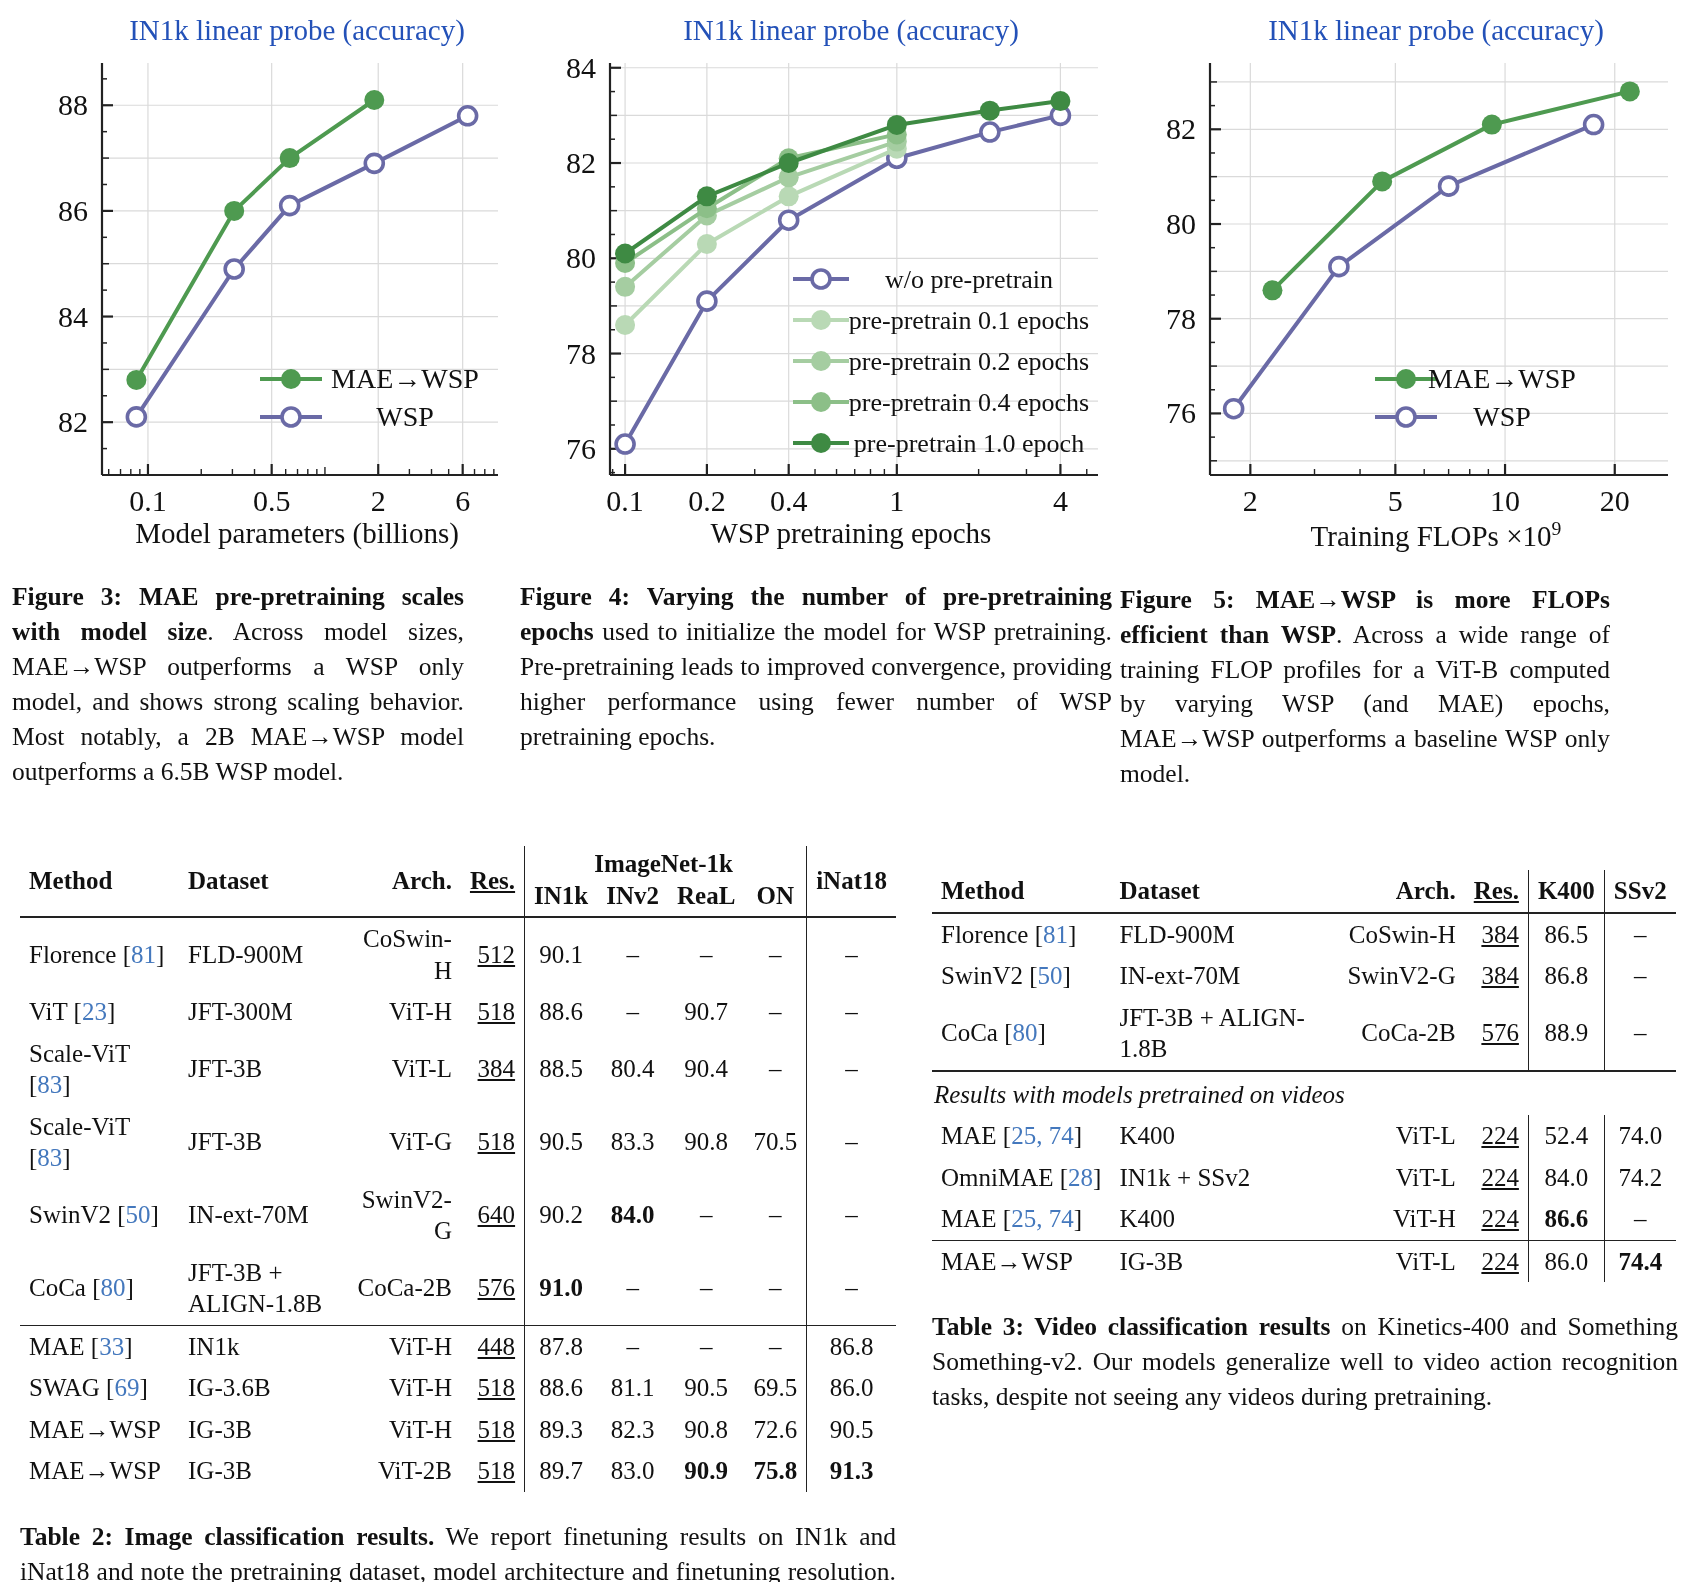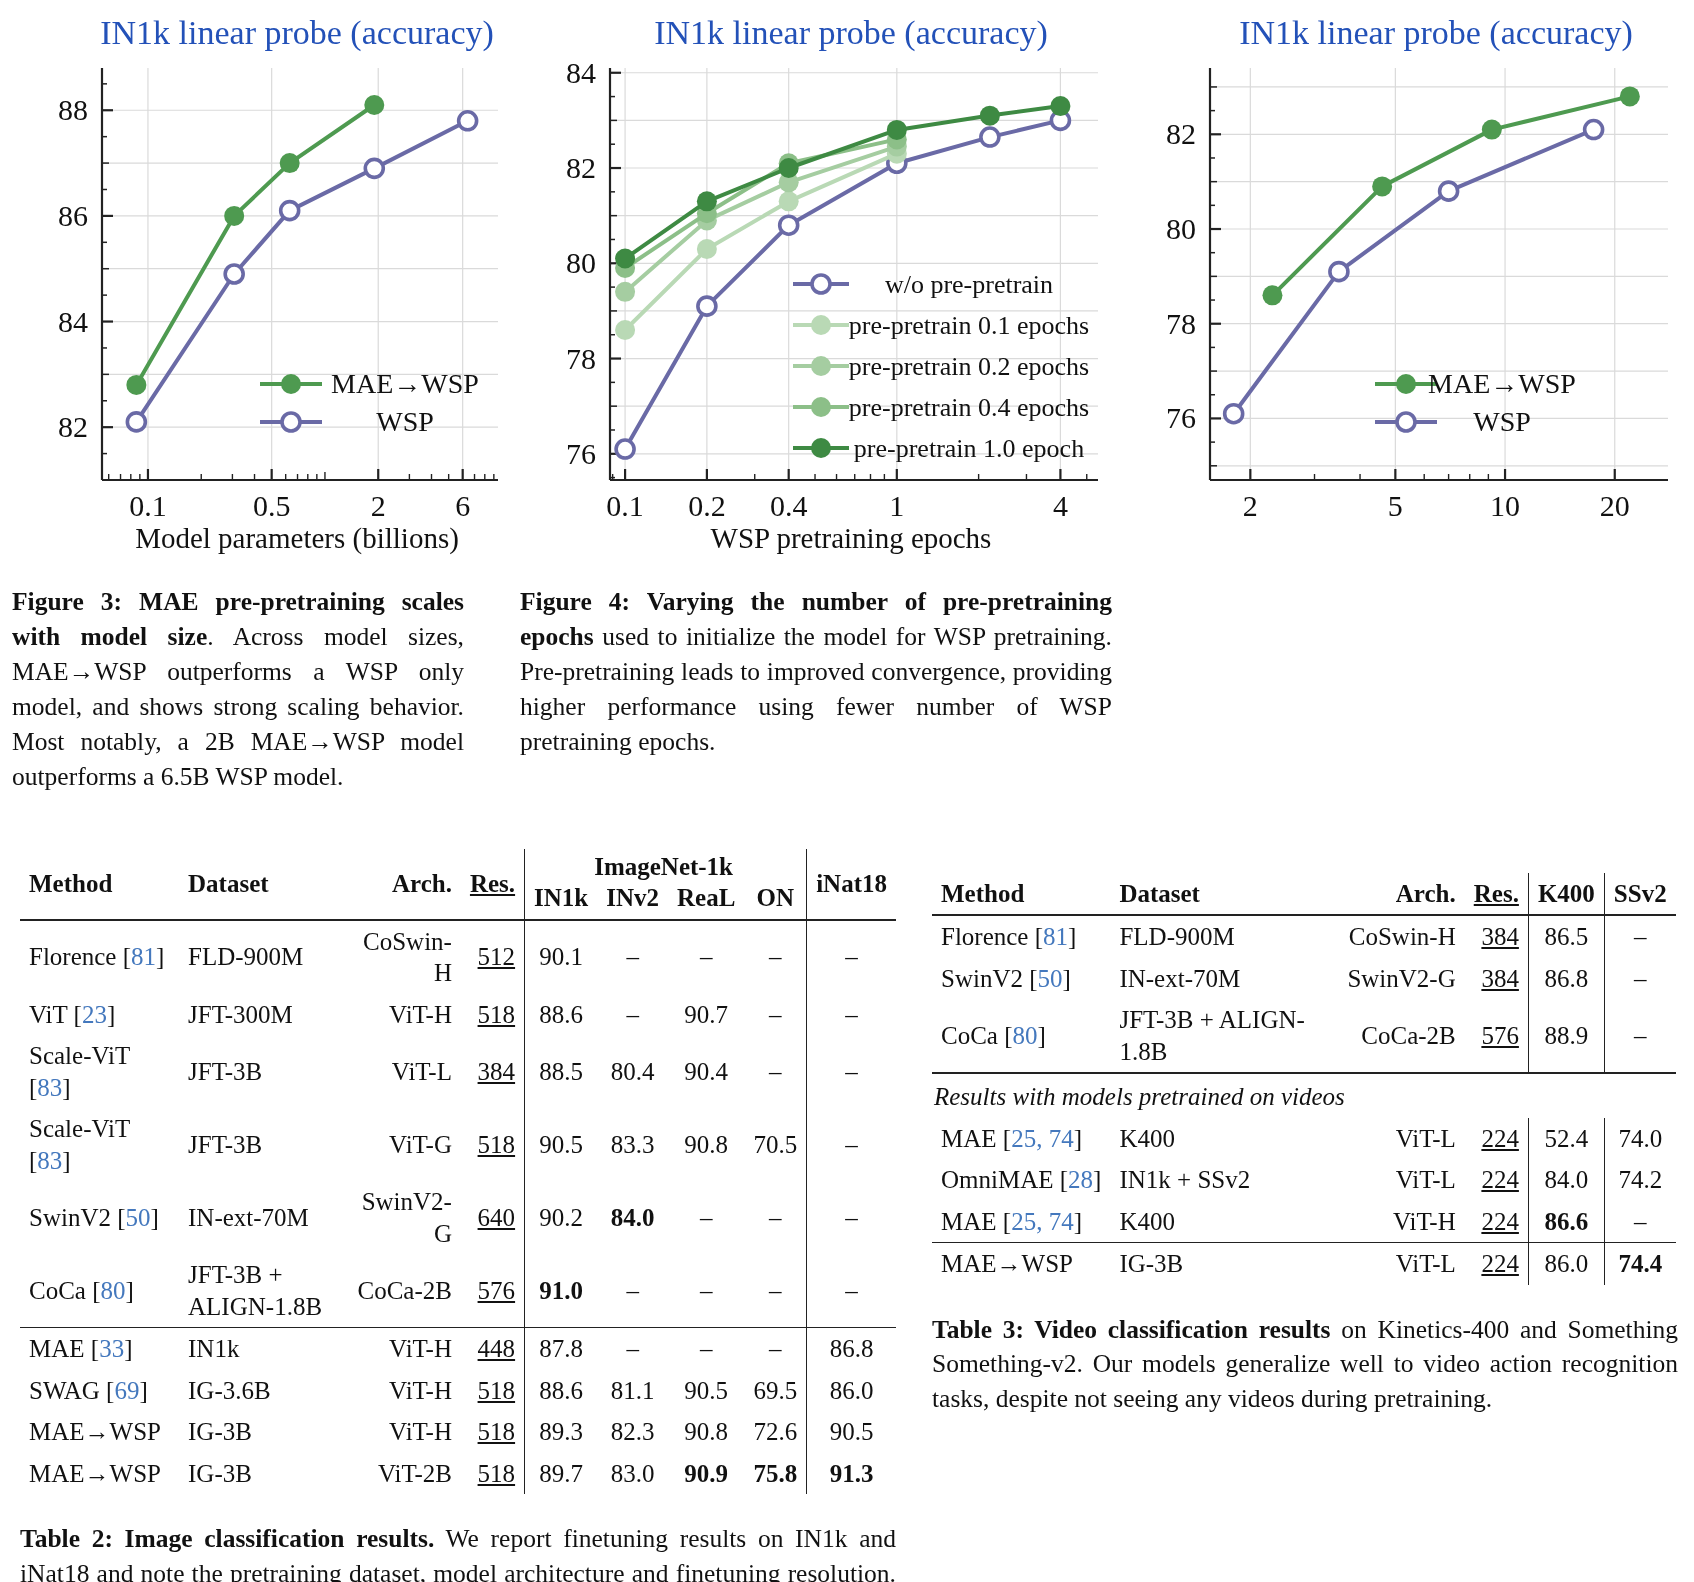--- a/index.html
+++ b/index.html
@@ -1,20 +1,20 @@
 <!DOCTYPE html>
 <html><head>
 <meta charset="utf-8">
 <style>
   html,body{margin:0;padding:0;background:#fff;}
   .page{width:1694px;min-height:1582px;background:#fff;box-sizing:border-box;
         padding:6px 8px 10px 12px;font-family:"Liberation Serif",serif;color:#111;}
   .figures-row{display:grid;grid-template-columns:500px 592px 562px;column-gap:8px;}
   .chart-col{margin:0;}
-  .chart-title{text-align:center;font-size:34px;color:#2351b8;padding:8px 0 4px 70px;}
+  .chart-title{text-align:center;font-size:29px;color:#2351b8;padding:8px 0 4px 70px;}
   .x-axis-label{text-align:center;font-size:29px;padding-left:70px;margin-top:-4px;}
   .x-axis-label sup{font-size:0.68em;}
   .fig-caption{margin-top:30px;font-size:25.5px;line-height:1.37;text-align:justify;}
   .fig-caption b,.table-caption b{font-weight:bold;}
   .capw1{width:452px;}
   .capw2{width:592px;}
   .capw3{width:490px;}
   .tables-row{display:flex;gap:36px;margin-top:54px;padding-left:8px;}
   .table-block{display:block;}
   .tb2{width:876px;}
@@ -333,20 +333,24 @@
               <circle cx="286" cy="328" r="10" fill="#4e9a50" stroke="#4e9a50" stroke-width="0"></circle>
               <text x="382" y="337" text-anchor="middle" font-size="28" fill="#111">MAE→WSP</text>
             </g>
             <g>
               <line x1="255" y1="366" x2="317" y2="366" stroke="#6a6aa6" stroke-width="4.2"></line>
               <circle cx="286" cy="366" r="9" fill="#fff" stroke="#6a6aa6" stroke-width="3.6"></circle>
               <text x="382" y="375" text-anchor="middle" font-size="28" fill="#111">WSP</text>
             </g>
           </svg>
         </div>
+      <div class="x-axis-label">Training FLOPs ×10<sup>9</sup></div>
+      <figcaption class="fig-caption capw3">
+        <b>Figure 5: MAE→WSP is more FLOPs efficient than WSP</b><span>. Across a wide range of training FLOP profiles for a ViT-B computed by varying WSP (and MAE) epochs, MAE→WSP outperforms a baseline WSP only model.</span>
+      </figcaption>
     </figure>
 
   </div>
 
   <div class="tables-row">
 
     <section class="table-block tb2">
       <div class="table-mount">
           <table class="restable t2">
             <thead>

